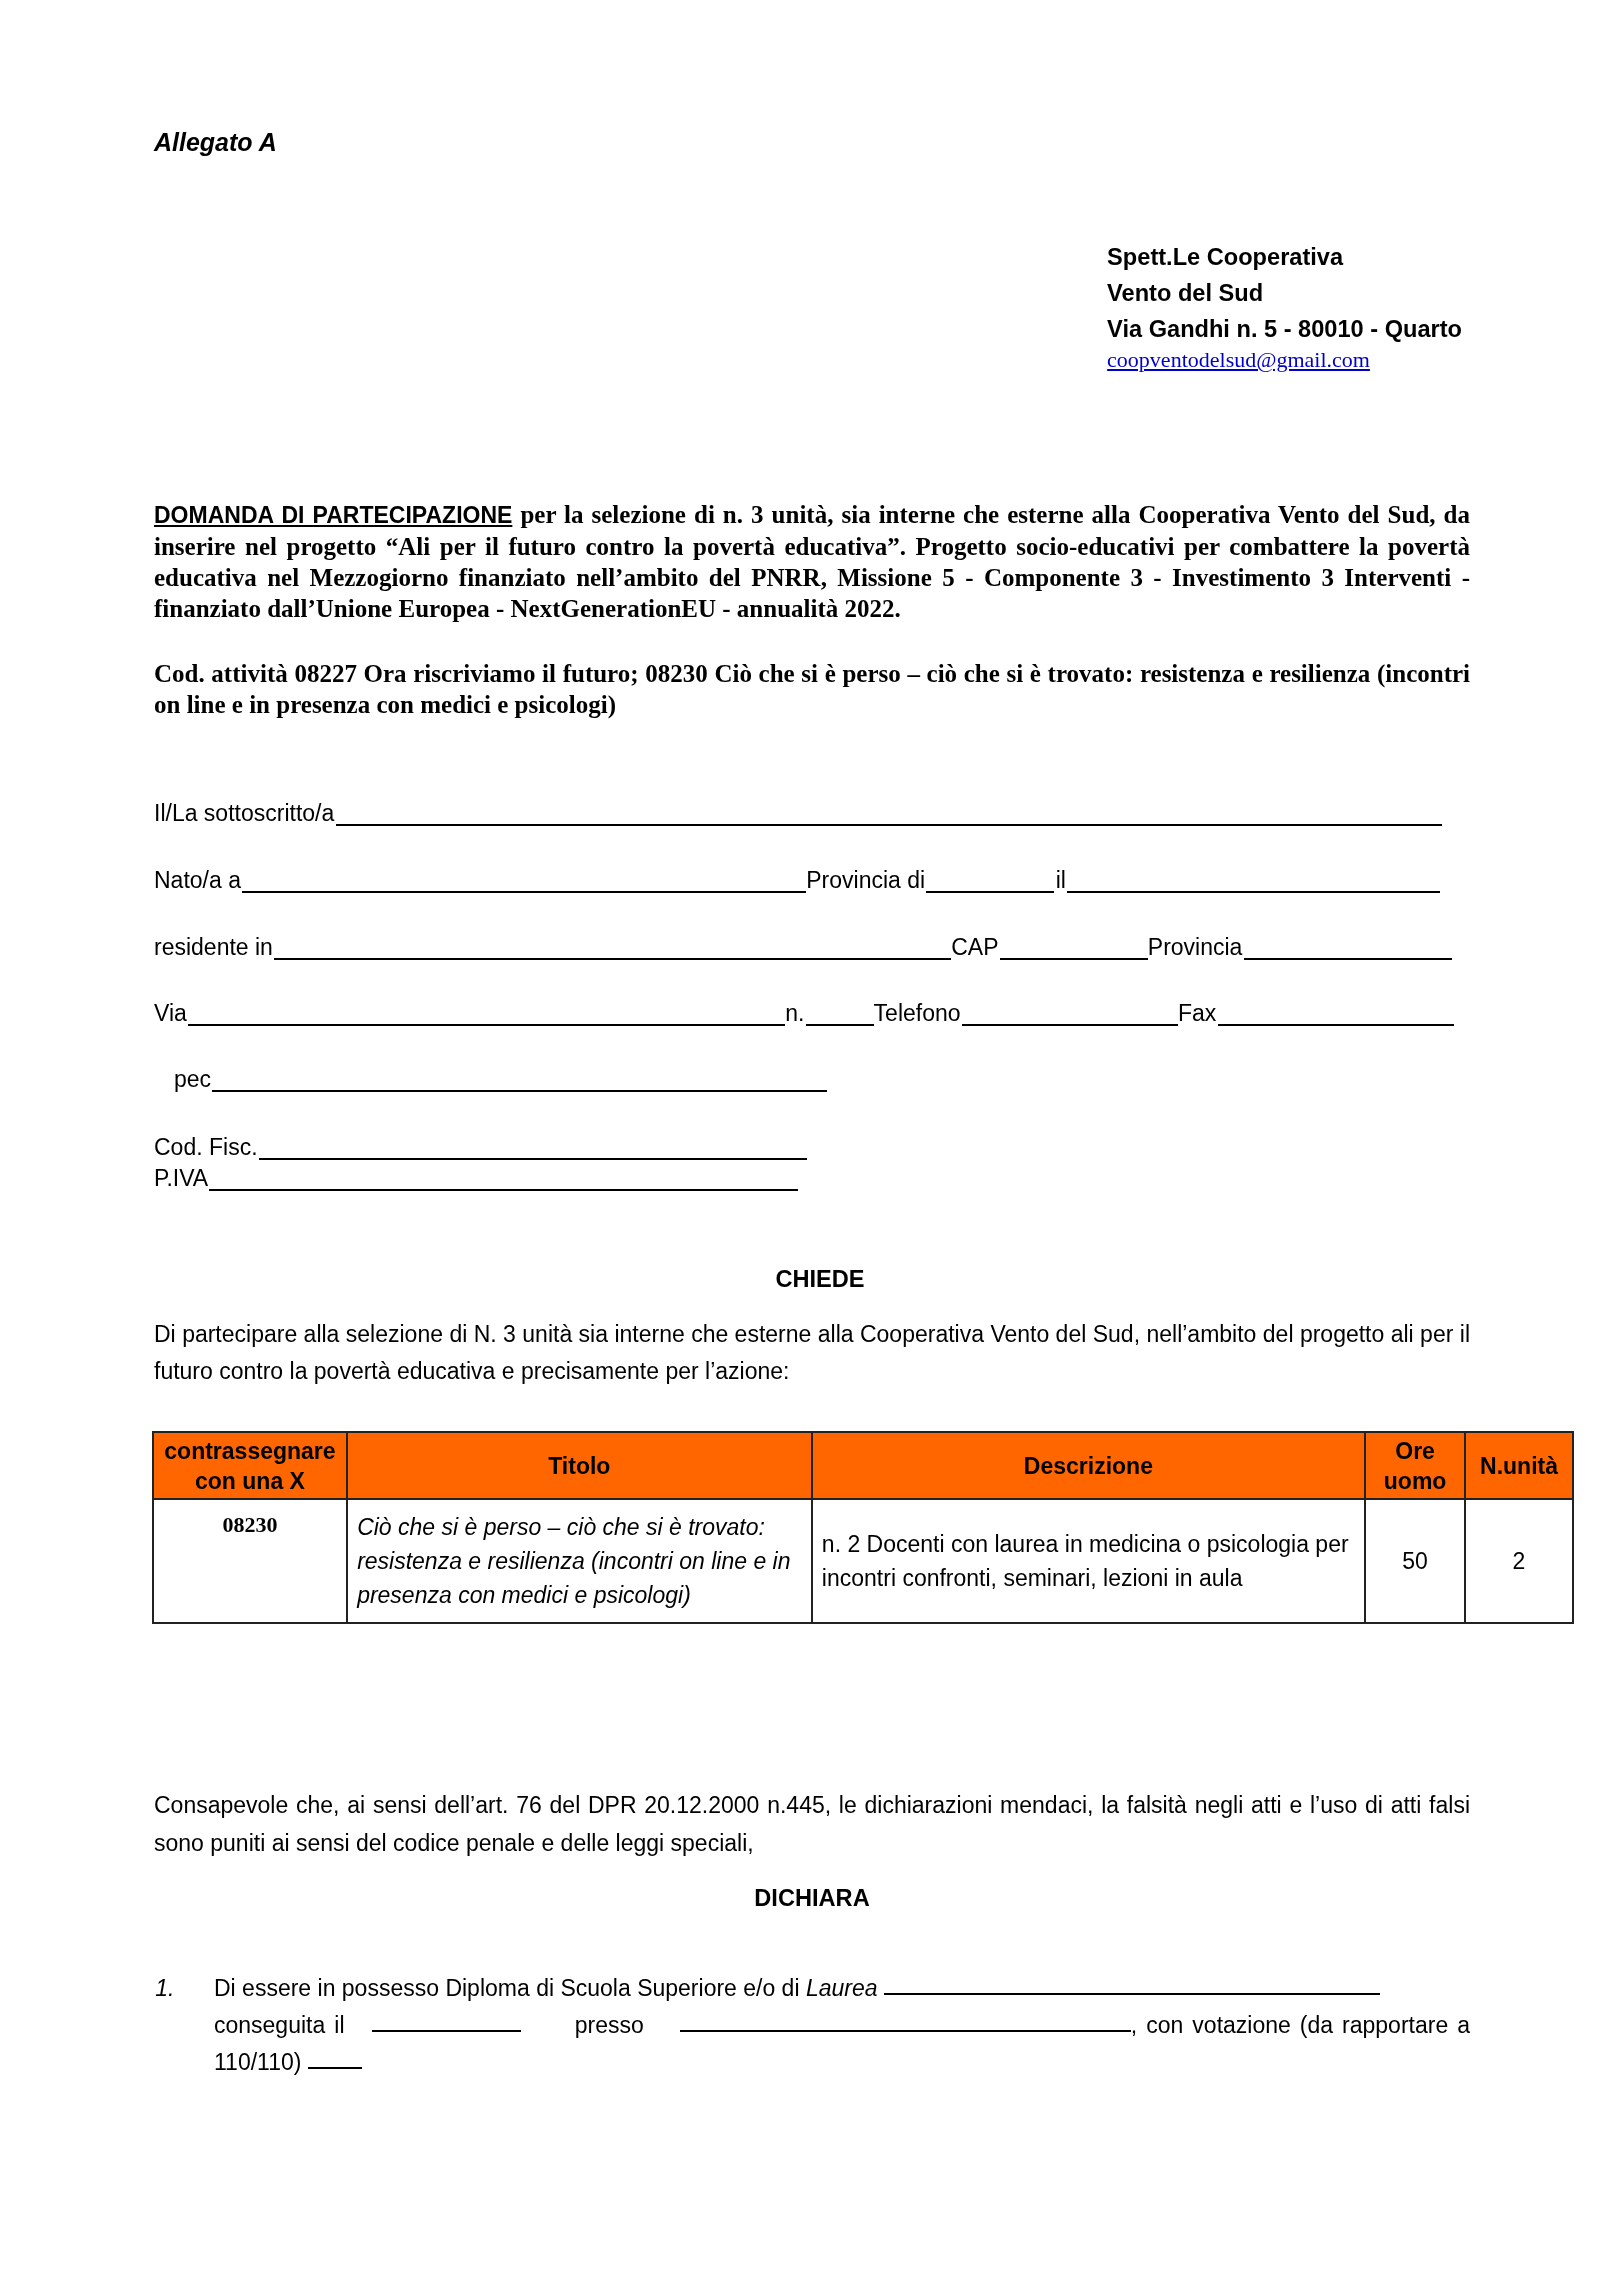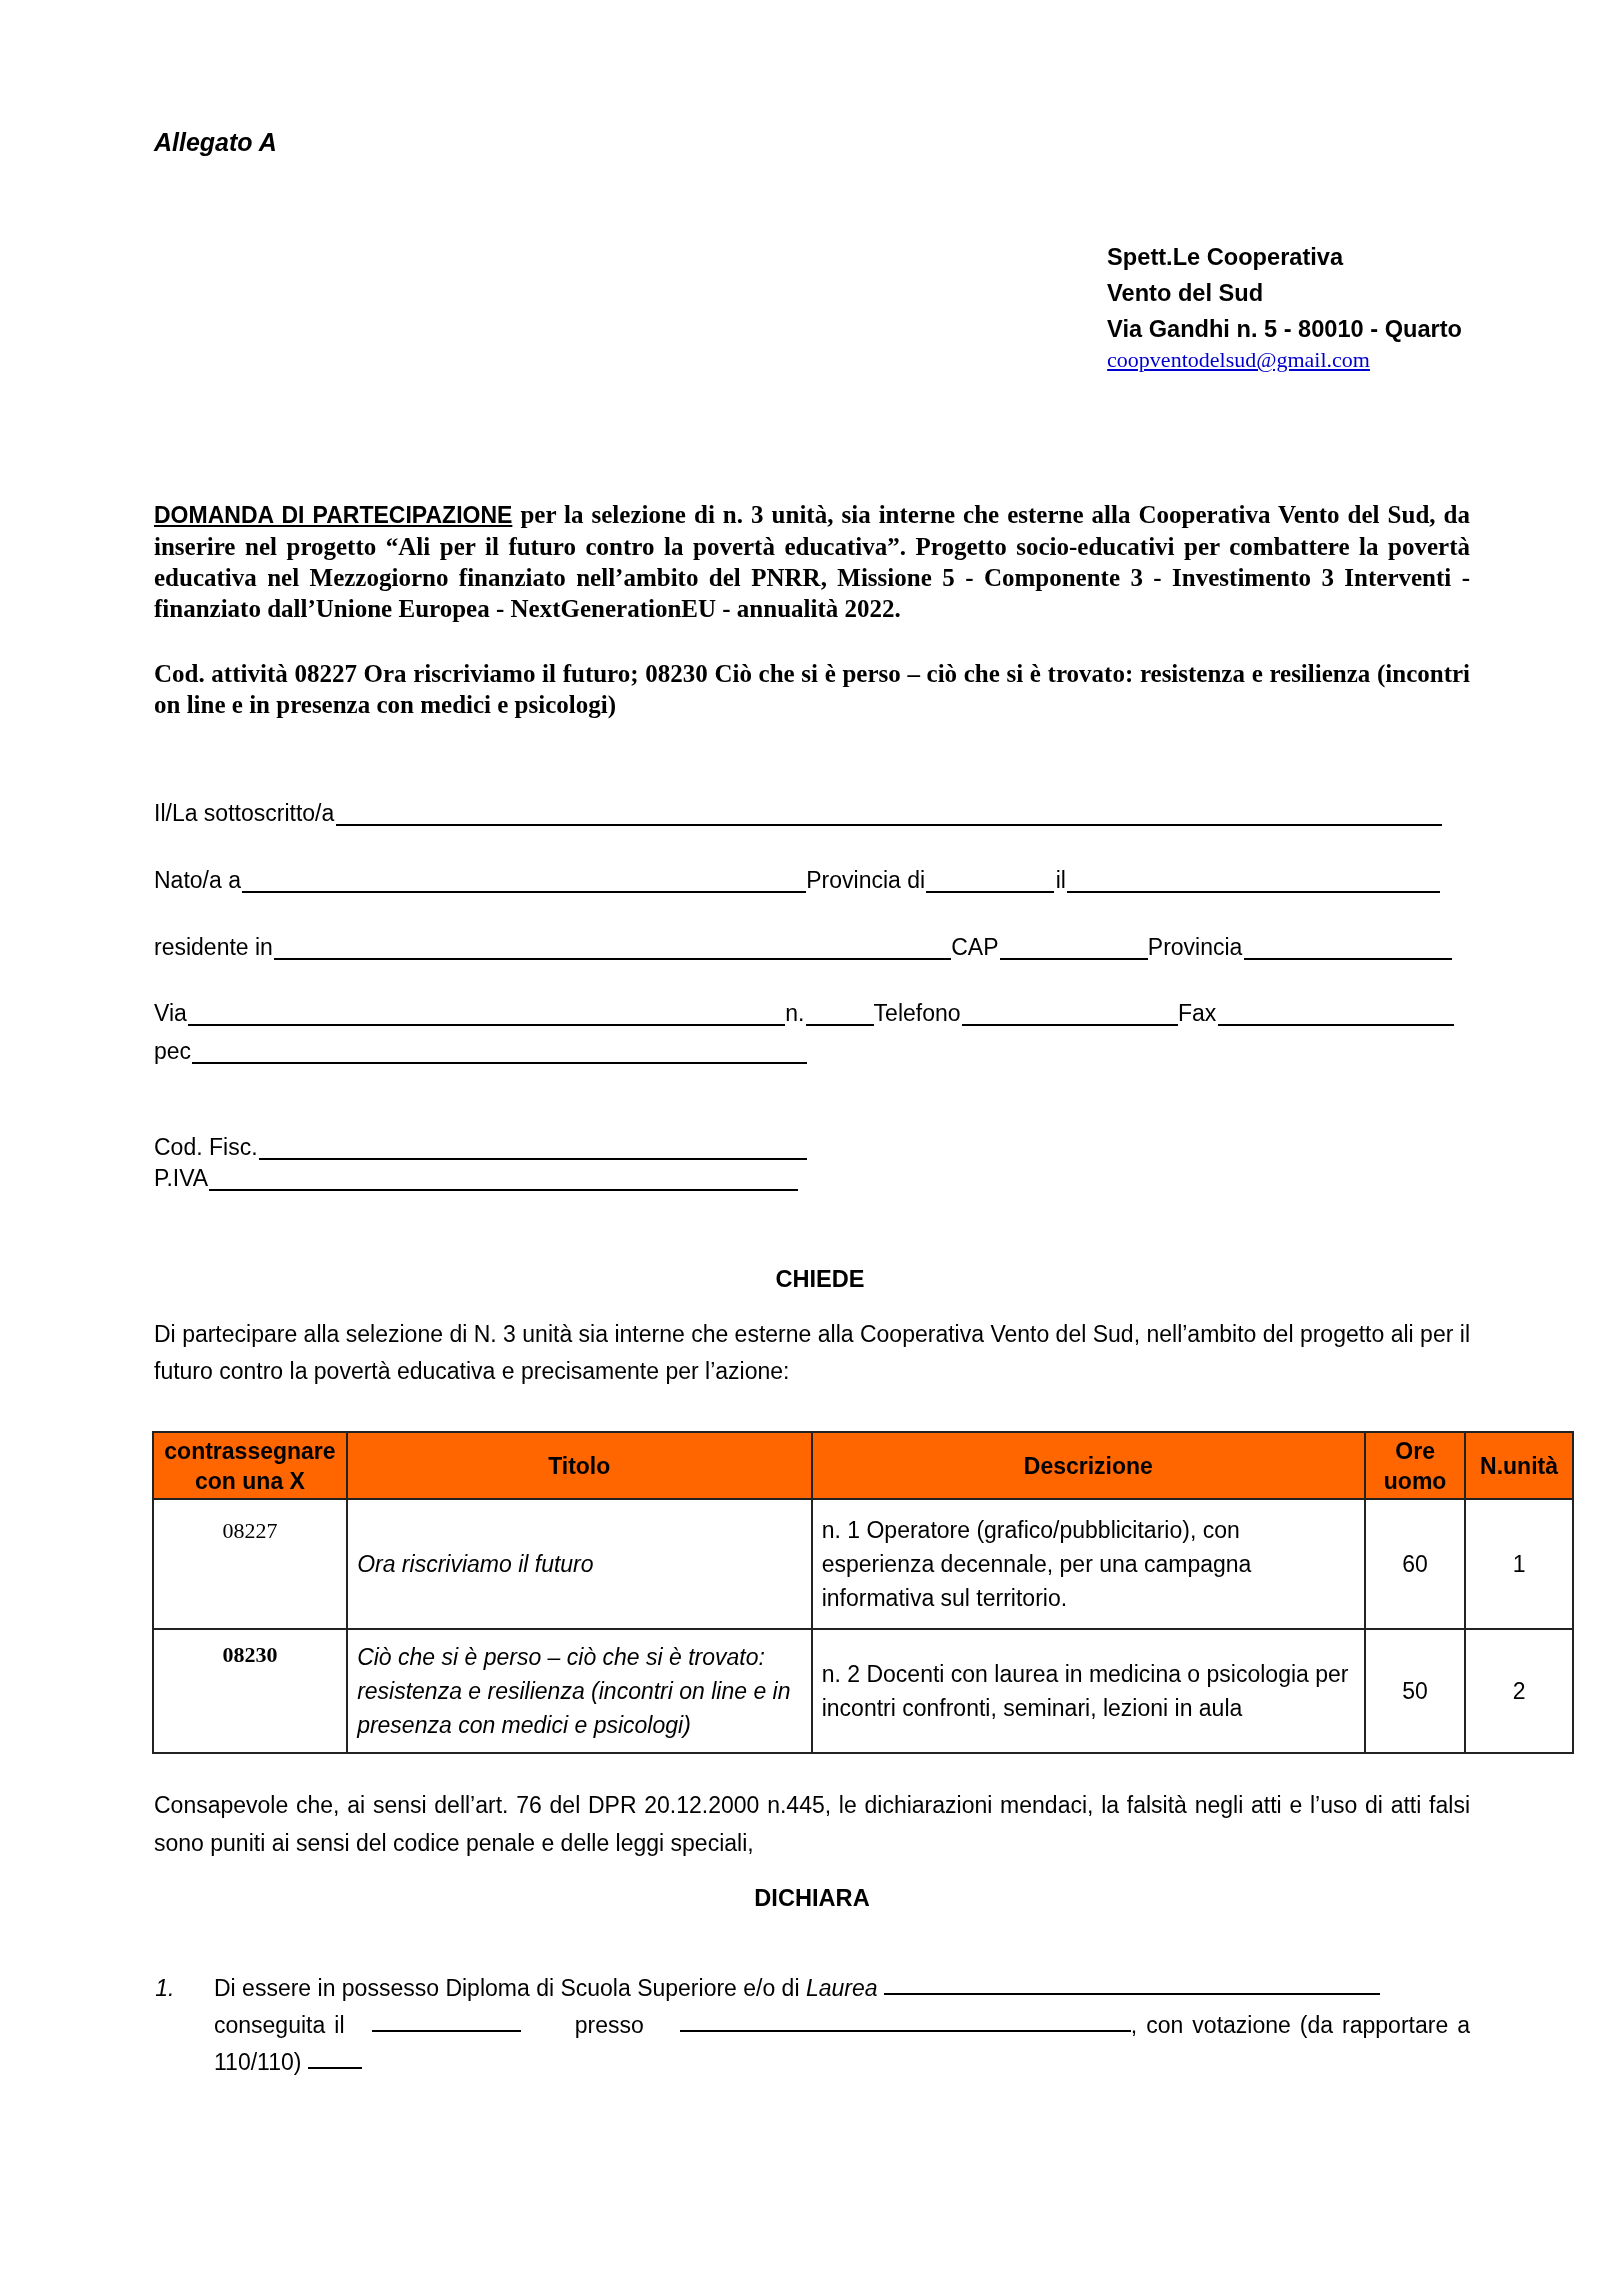--- a/index.html
+++ b/index.html
@@ -87,21 +87,21 @@
   <span class="lbl">Via</span>
   <span class="blank" style="width:597px;"></span>
   <span class="lbl">n.</span>
   <span class="blank" style="width:68px;"></span>
   <span class="lbl">Telefono</span>
   <span class="blank" style="width:216px;"></span>
   <span class="lbl">Fax </span>
   <span class="blank" style="width:236px;"></span>
 </div>
 
-<div class="field-row sans" style="top:1036px;">
+<div class="field-row sans" style="top:1064px;margin-left:20px;">
   <span class="lbl">pec</span>
   <span class="blank" style="width:615px;"></span>
 </div>
 
 <div class="field-row sans" style="top:1132px;">
   <span class="lbl">Cod. Fisc.</span>
   <span class="blank" style="width:548px;"></span>
 </div>
 
 <div class="field-row sans" style="top:1163px;">
@@ -124,27 +124,20 @@
   <thead>
     <tr>
       <th>contrassegnare con una X</th>
       <th>Titolo</th>
       <th>Descrizione</th>
       <th>Ore uomo</th>
       <th>N.unità</th>
     </tr>
   </thead>
   <tbody>
-    <tr class="r1">
-      <td class="code">08227</td>
-      <td class="title">Ora riscriviamo il futuro</td>
-      <td>n. 1 Operatore (grafico/pubblicitario), con esperienza decennale, per una campagna informativa sul territorio.</td>
-      <td class="num">60</td>
-      <td class="num">1</td>
-    </tr>
     <tr class="r2">
       <td class="code">08230</td>
       <td class="title">Ciò che si è perso – ciò che si è trovato: resistenza e resilienza (incontri on line e in presenza con medici e psicologi)</td>
       <td>n. 2 Docenti con laurea in medicina o psicologia per incontri confronti, seminari, lezioni in aula</td>
       <td class="num">50</td>
       <td class="num">2</td>
     </tr>
   </tbody>
 </table>
 

